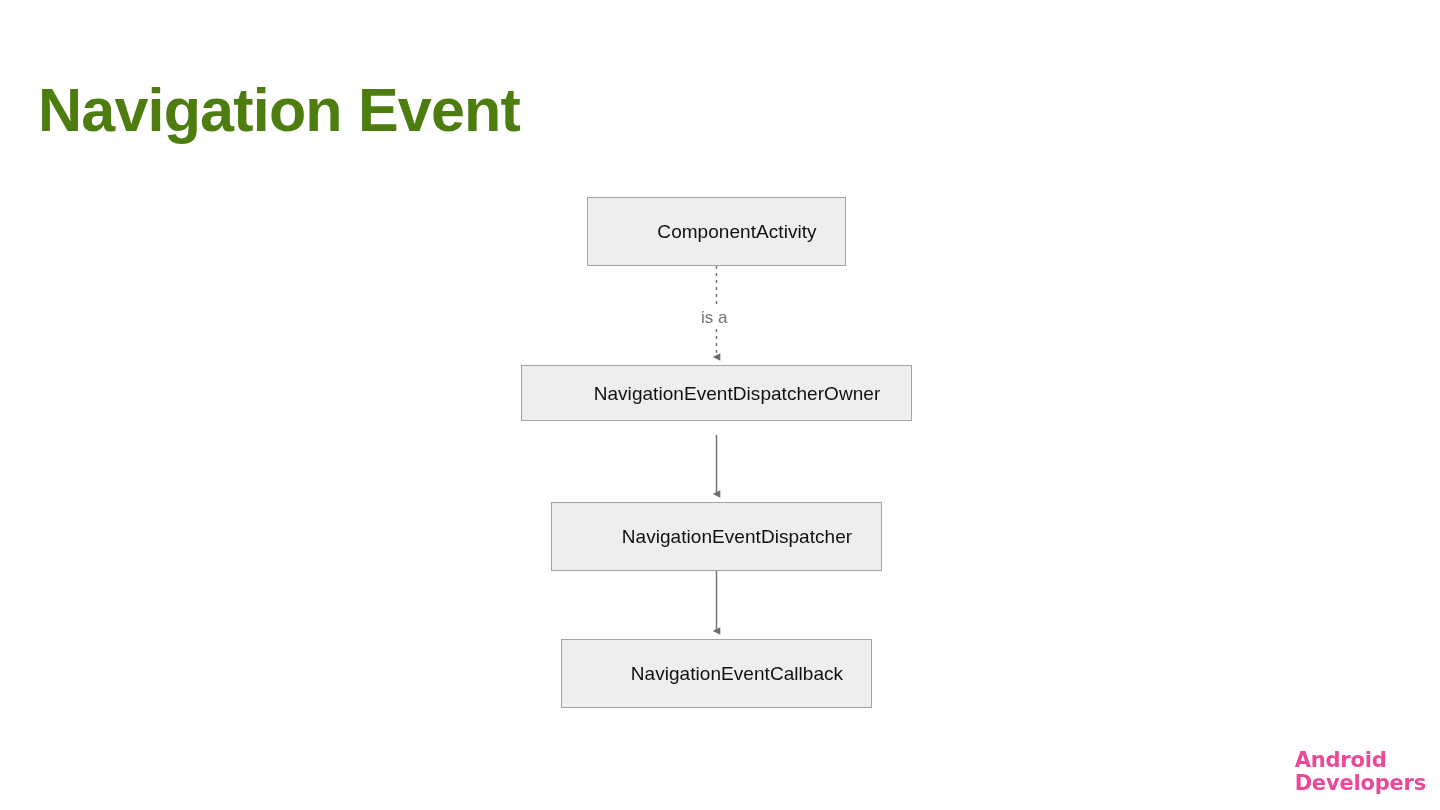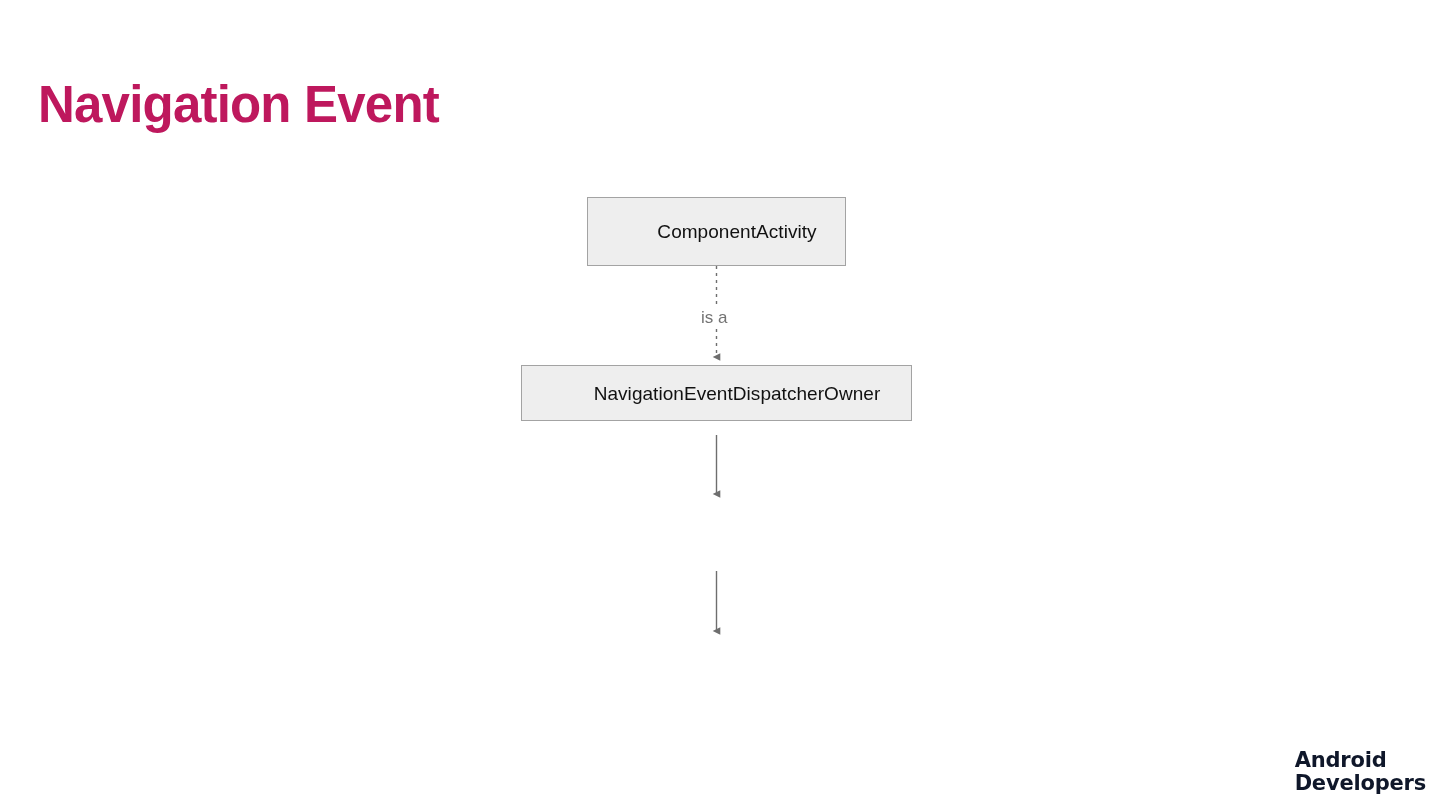--- a/index.html
+++ b/index.html
@@ -15,25 +15,25 @@
     overflow: hidden;
     font-family: "Liberation Sans", "DejaVu Sans", sans-serif;
     -webkit-font-smoothing: antialiased;
   }
 
   
   .slide-title {
     position: absolute;
     left: 38px;
     top: 78px;
-    font-size: 51px;
+    font-size: 61px;
     line-height: 1.05;
     font-weight: 700;
     letter-spacing: -0.8px;
-    color: #be185d;
+    color: #4d7c0f;
     white-space: nowrap;
   }
 
   
   .diagram {
     position: absolute;
     left: 0;
     top: 0;
     width: 1440px;
     height: 810px;
@@ -87,21 +87,21 @@
     left: 695px;
     top: 306px;
   }
 
   
   .brand-lockup {
     position: absolute;
     right: 14px;
     bottom: 14px;
     text-align: left;
-    color: #0f172a;
+    color: #ec4899;
     font-family: "DejaVu Sans", "Liberation Sans", sans-serif;
     font-weight: 700;
     font-size: 21px;
     line-height: 1.13;
     letter-spacing: -0.2px;
     margin-top: 14px;
   }
   .brand-line { display: block; white-space: nowrap; }
 </style>
 </head>
@@ -132,21 +132,27 @@
   </svg>
 
   <div class="node" id="node-0">
     <span class="node-label">ComponentActivity</span>
   </div>
 
   <div class="node" id="node-1">
     <span class="node-label">NavigationEventDispatcherOwner</span>
   </div>
 
+  <div class="node" id="node-2">
+    <span class="node-label">NavigationEventDispatcher</span>
+  </div>
 
+  <div class="node" id="node-3">
+    <span class="node-label">NavigationEventCallback</span>
+  </div>
 
   <div class="edge-label" id="edge-label-isa">is a</div>
 
 </div>
 
 <div class="brand-lockup">
   <span class="brand-line">Android</span>
   <span class="brand-line">Developers</span>
 </div>
 

